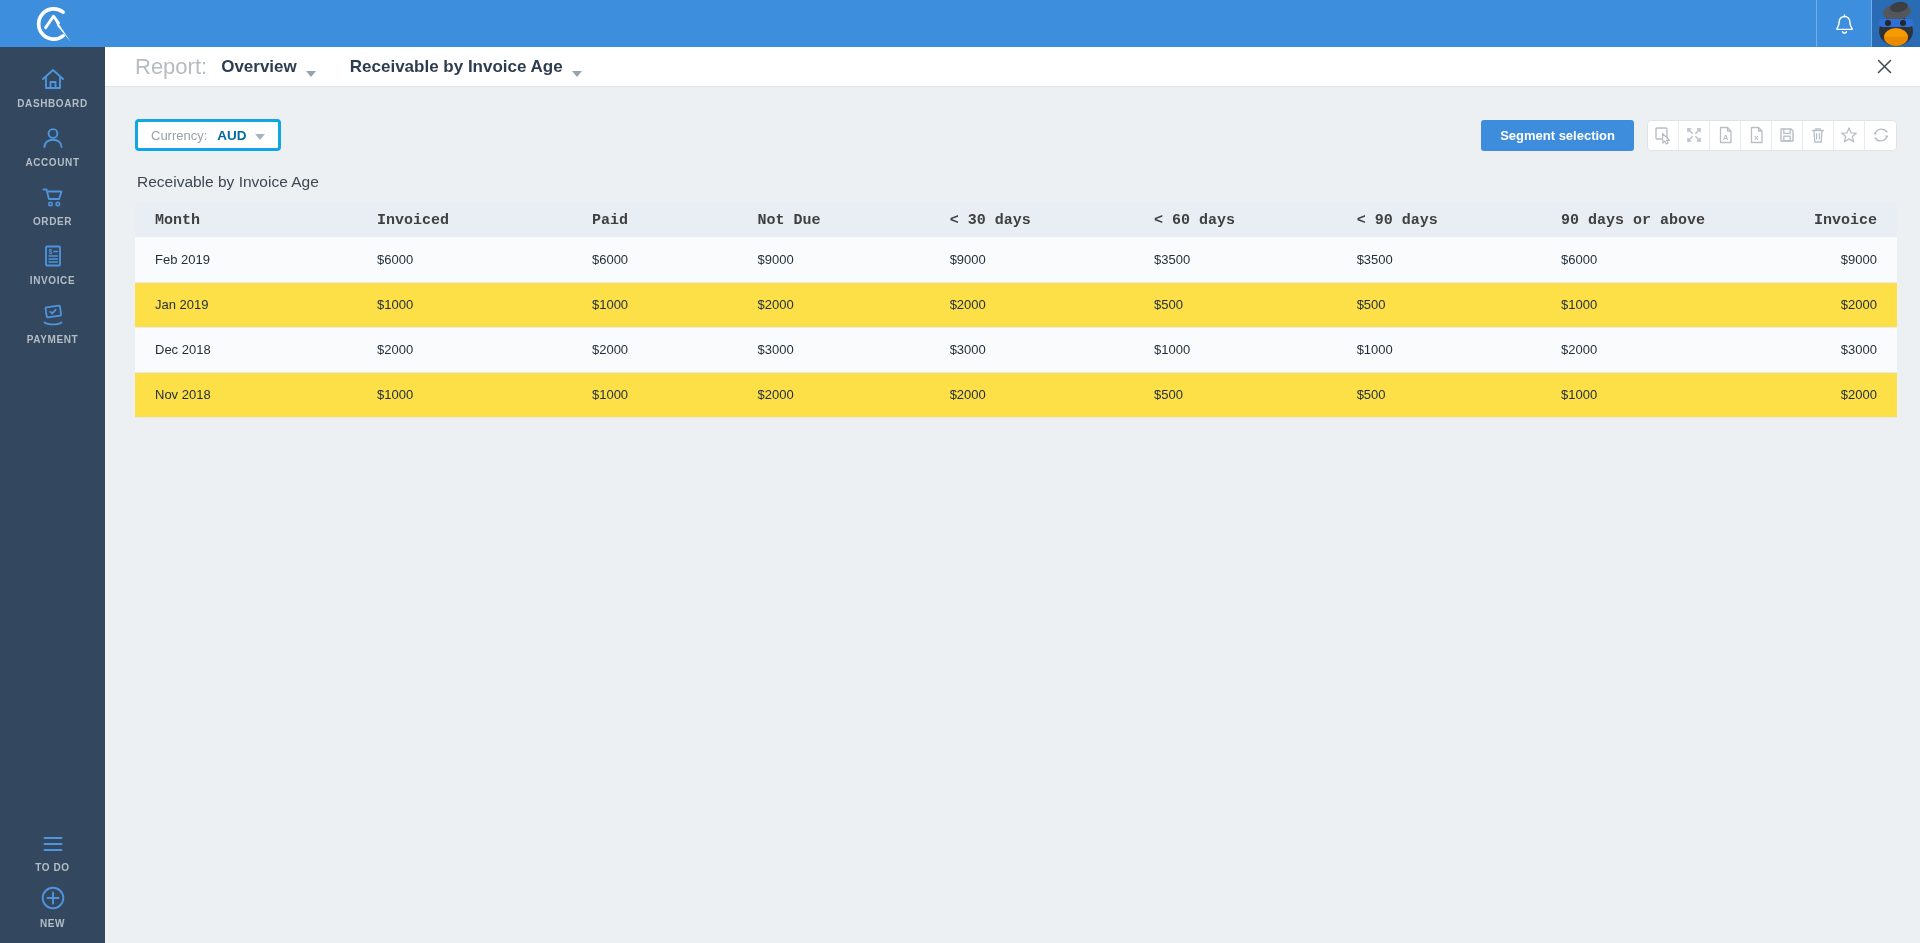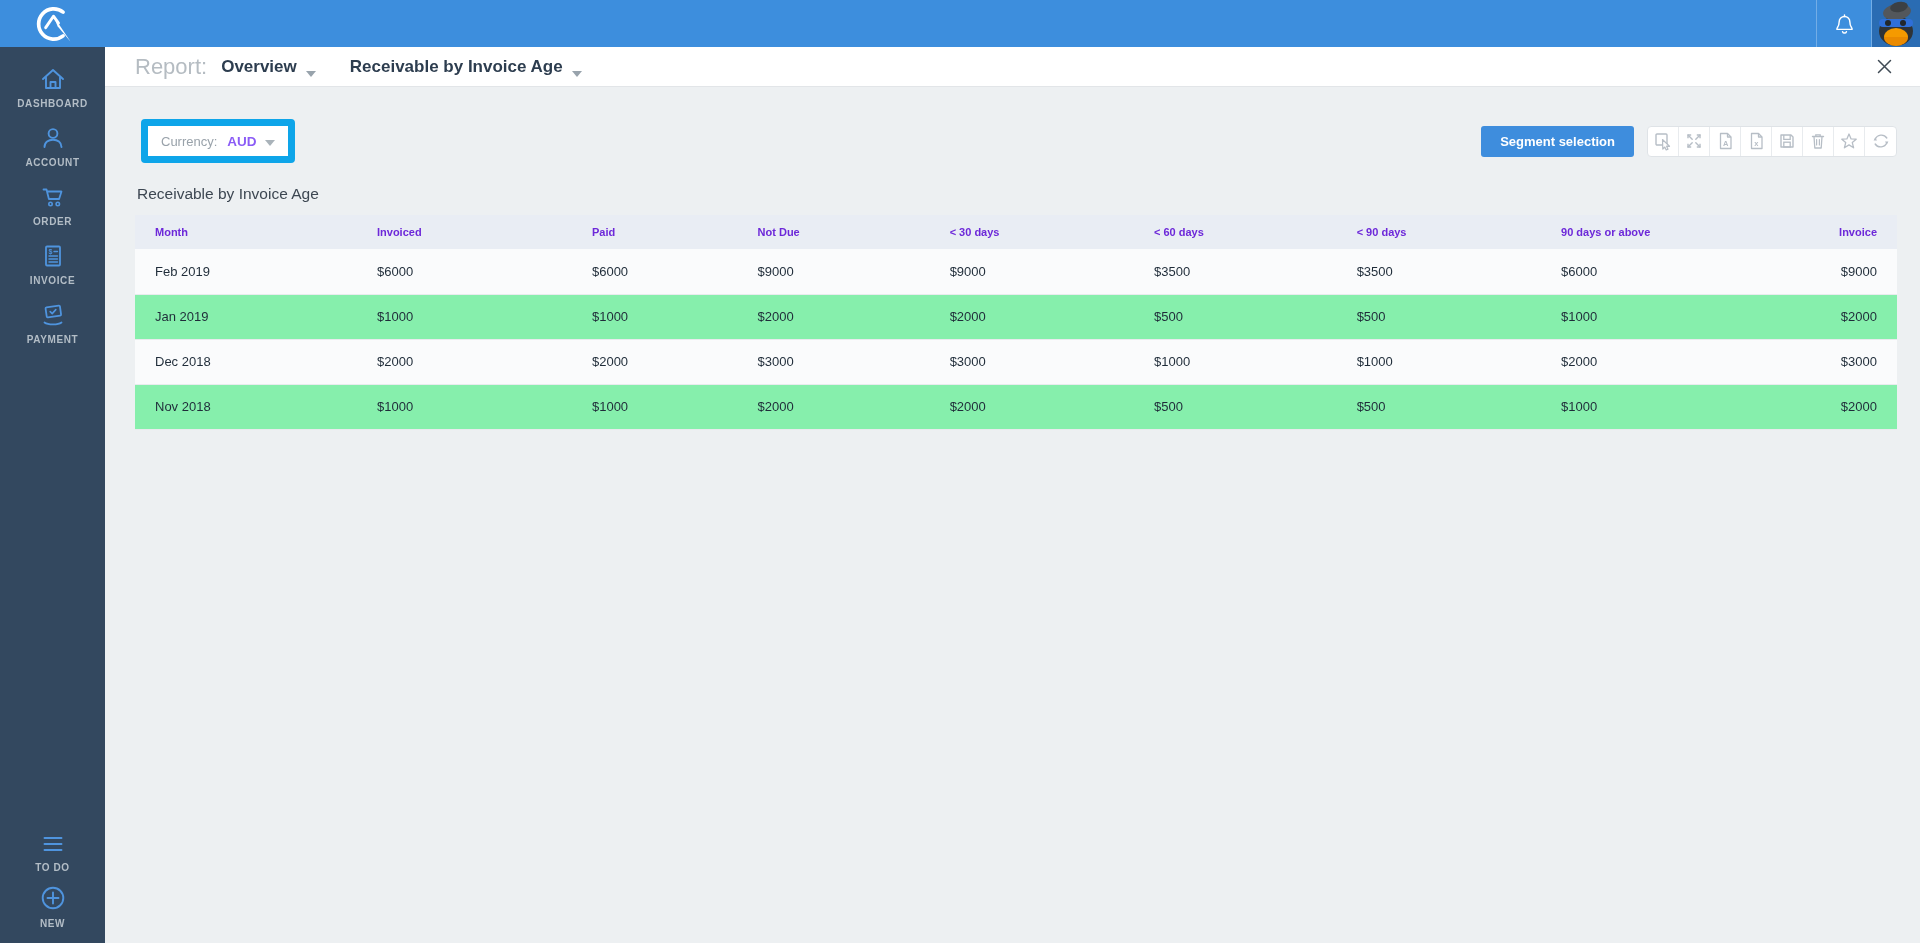--- a/index.html
+++ b/index.html
@@ -33,45 +33,45 @@
     display:flex; align-items:center; padding:0 26px 0 30px; }
   .report-label { font-size:22px; color:#b5bcc2; margin-right:14px; }
   .selector { display:flex; align-items:flex-end; cursor:pointer; margin-right:34px; }
   .selector .val { font-size:17px; font-weight:600; color:#2d3d4f; }
   .caret { width:0; height:0; border-left:5px solid transparent; border-right:5px solid transparent;
     border-top:6px solid #98a3ac; margin-left:9px; margin-top:3px; }
   .close-btn { margin-left:auto; cursor:pointer; display:flex; align-items:center; }
 
   .content { padding:32px 23px 0 30px; }
   .controls-row { display:flex; align-items:center; justify-content:space-between; }
-  .currency-box { background:#fff; border:7px solid #0ea5e9; border-radius:4px;
-    height:44px; display:flex; align-items:center; padding:0 13px; cursor:pointer;margin-left:6px; }
+  .currency-box { background:#fff; border:3px solid #0ea5e9; border-radius:4px;
+    height:32px; display:flex; align-items:center; padding:0 13px; cursor:pointer; }
   .currency-box .cur-lbl { font-size:13px; color:#99a2aa; margin-right:10px; }
-  .currency-box .cur-val { font-size:13.5px; font-weight:600; color:#8b5cf6; }
+  .currency-box .cur-val { font-size:13.5px; font-weight:600; color:#0369a1; }
   .currency-box .caret { margin-left:8px; border-top-color:#aab3ba; }
 
   .controls-right { display:flex; align-items:center; gap:13px;justify-content:flex-end; }
   .segment-btn { background:#3e8ddd; color:#fff; border:none; border-radius:3px;
     height:31px; padding:0 19px; font-size:13px; font-weight:bold;
     font-family:"Liberation Sans", sans-serif; cursor:pointer; }
   .icon-group { background:#fff; border:1px solid #dfe3e7; border-radius:4px;
     display:flex; overflow:hidden; height:31px; }
   .icon-btn { width:31px; height:100%; border:none; background:transparent;
     border-right:1px solid #e8ebee; display:flex; align-items:center; justify-content:center;
     cursor:pointer; padding:0; }
   .icon-btn:last-child { border-right:none; }
 
   .table-title { margin:22px 0 12px 2px; font-size:15.5px; font-weight:500; color:#3d4752; }
 
   table.report { width:100%; border-collapse:collapse; }
   table.report th { background:#e9edf4; height:34px; text-align:left;
-    font-size:11px; font-weight:bold; color:#6d28d9; padding:0 0 0 20px; }
+    font-size:15px; font-weight:bold; color:#404040; padding:0 0 0 20px;font-family:Liberation Mono, monospace; }
   table.report th:last-child { text-align:right; padding-right:20px; }
   table.report td { height:45px; font-size:13px; color:#1f2c39;
-    padding:0 0 0 20px; border-bottom:1px solid #e9ebee; background:#86efac; }
+    padding:0 0 0 20px; border-bottom:1px solid #e9ebee; background:#fde047; }
   table.report td:last-child { text-align:right; padding-right:20px; }
   table.report tr:nth-child(odd) td { background:#fafbfc; }
   table.report th:nth-child(1){width:12.6%} table.report th:nth-child(2){width:12.2%}
   table.report th:nth-child(3){width:9.4%}  table.report th:nth-child(4){width:10.9%}
   table.report th:nth-child(5){width:11.6%} table.report th:nth-child(6){width:11.5%}
   table.report th:nth-child(7){width:11.6%} table.report th:nth-child(8){width:12.5%}
 
   svg { display:block; }
 </style>
 </head>

